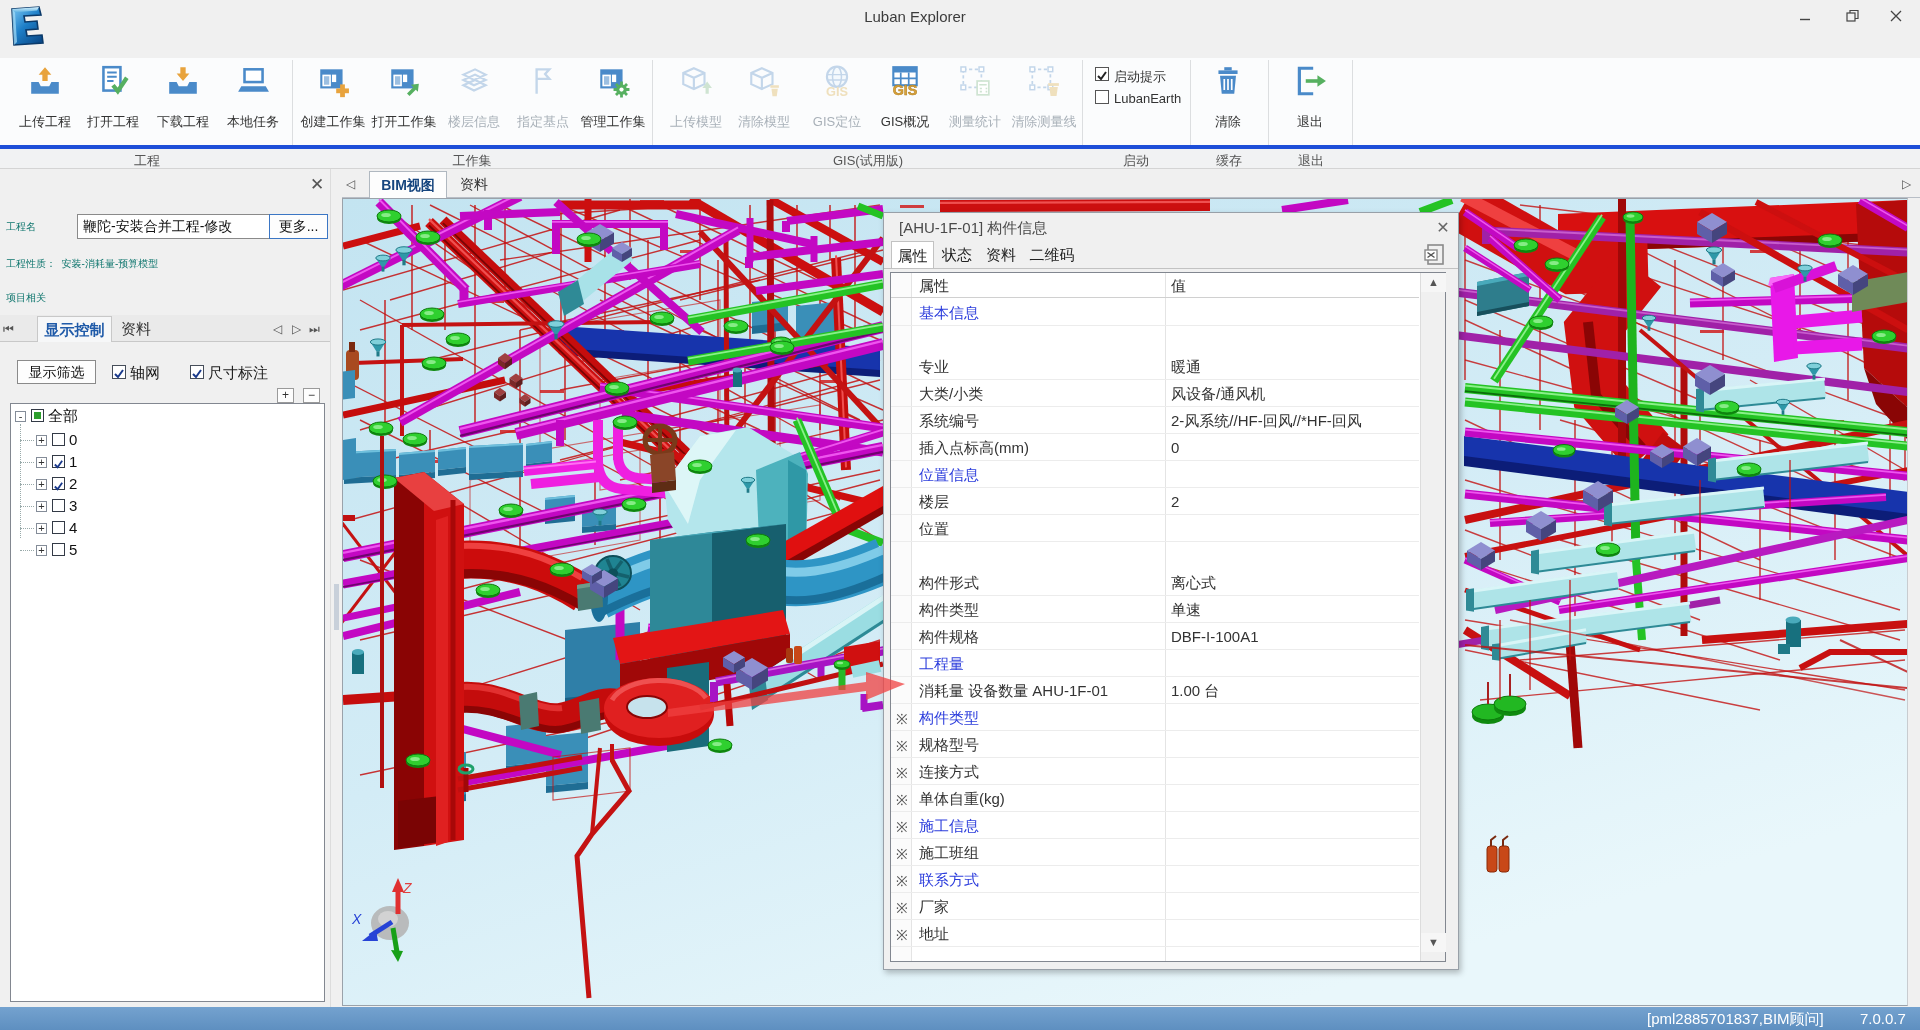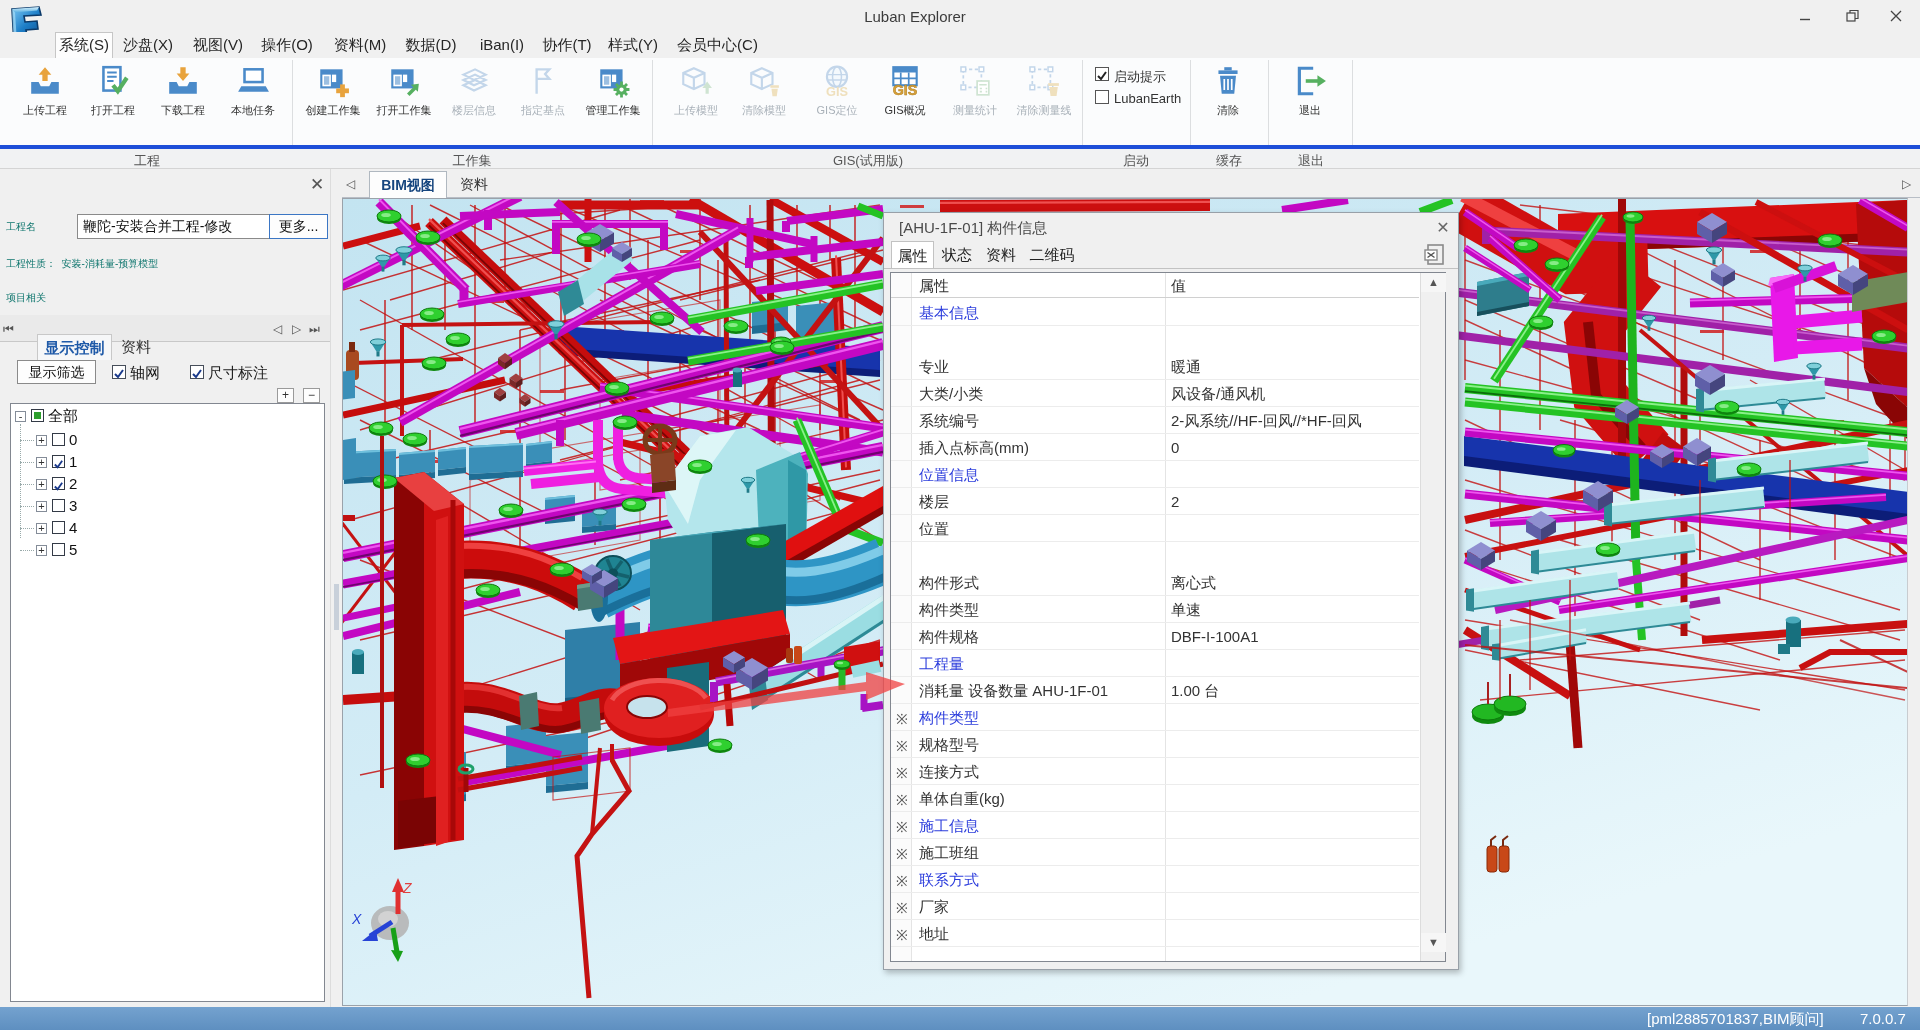--- a/index.html
+++ b/index.html
@@ -9,32 +9,32 @@
 .winbtn{position:absolute;top:0;width:14px;height:14px;color:#444}
 #menurow{position:absolute;left:0;top:32px;width:1920px;height:26px;background:#f0f0f0}
 .mtab{position:absolute;top:0;height:26px;line-height:26px;font-size:15px;color:#262626;text-align:center}
 .mtab.active{background:#fdfdfd;border:1px solid #c6c6c6;border-bottom:none;line-height:24px}
 #ribbon{position:absolute;left:0;top:58px;width:1920px;height:111px;background:#fbfcfd;border-bottom:1px solid #d4d4d4}
 #glabels{position:absolute;left:0;top:87px;width:1920px;height:23px;background:#f1f2f3;border-top:4px solid #1d4ed8}
 .glab{position:absolute;top:3px;font-size:13px;color:#555;transform:translateX(-50%)}
 .gsep{position:absolute;top:2px;width:1px;height:106px;background:#dcdee0}
 .rbtn{position:absolute;top:6px;width:70px;text-align:center}
 .rbtn svg{display:inline-block}
-.rbtn .lab{margin-top:1px;font-size:11px;color:#333;white-space:nowrap}
+.rbtn .lab{margin-top:11px;font-size:13px;color:#333;white-space:nowrap}
 .rbtn.dis .lab{color:#a8b0b8}
 .cbrow{position:absolute;font-size:13px;color:#333}
 .cbx{position:absolute;width:14px;height:14px;background:#fff;border:1px solid #555}
 #leftpanel{position:absolute;left:0;top:169px;width:330px;height:838px;background:#f0f0f0}
 #lp-close{position:absolute;left:308px;top:7px;width:18px;height:18px;color:#555;font-size:17px;line-height:18px;text-align:center}
 .lp-lab{position:absolute;font-size:10px;color:#0f766e}
 #combo{position:absolute;left:77px;top:45px;width:219px;height:25px;background:#fff;border:1px solid #8a8a8a;font-size:14px;line-height:23px;padding-left:5px;color:#111;white-space:nowrap;overflow:hidden}
 #combo .arr{position:absolute;right:2px;top:9px;width:0;height:0;border:4px solid transparent;border-top:5px solid #555}
 #morebtn{position:absolute;left:269px;top:45px;width:59px;height:25px;background:#fdfdfd;border:1px solid #3b76c4;font-size:14px;text-align:center;line-height:23px;color:#111}
 #lptabs{position:absolute;left:0;top:146px;width:330px;height:27px;background:#eaeaea;border-bottom:1px solid #c8c8c8}
-.lptab{position:absolute;top:19px;height:26px;line-height:26px;font-size:15px;text-align:center}
+.lptab{position:absolute;top:1px;height:26px;line-height:26px;font-size:15px;text-align:center}
 .lptab.active{background:#f6f7f8;border:1px solid #c8c8c8;border-bottom:none;color:#1f5aa8;font-weight:bold}
 .lparr{position:absolute;font-size:12px;color:#555;top:7px}
 #filterbtn{position:absolute;left:17px;top:191px;width:79px;height:24px;background:#fdfdfd;border:1px solid #8a8a8a;text-align:center;line-height:22px;font-size:14px;color:#111}
 .lpcb{position:absolute;width:14px;height:14px;background:#fff;border:1px solid #464e5a}
 .lpcblab{position:absolute;font-size:15px;color:#1a1a1a}
 .pmbtn{position:absolute;width:17px;height:15px;background:#fdfdfd;border:1px solid #9a9a9a;text-align:center;line-height:13px;font-size:12px;color:#333}
 #treebox{position:absolute;left:10px;top:234px;width:315px;height:599px;background:#fff;border:1px solid #828790}
 .trow{position:absolute;height:22px;font-size:15px;color:#111}
 .texp{position:absolute;width:11px;height:11px;background:#fff;border:1px solid #848c98;font-size:11px;line-height:9px;text-align:center;color:#333}
 .tcb{position:absolute;width:13px;height:13px;background:#fff;border:1px solid #333a46}
@@ -85,32 +85,20 @@
           </linearGradient>
   <linearGradient id="lg2" x1="0" y1="0" x2="0" y2="1">
             <stop offset="0" stop-color="#d8f2fe"></stop>
             <stop offset="1" stop-color="#56aee0"></stop>
           </linearGradient>
         </defs>
   <path d="M4 4 L31 2 L33 10 L16 11 L17 17 L29 16 L30 24 L18 25 L19 31 L34 30 L35 38 L6 40 Z" fill="url(#lg1)" stroke="#0b3a6a" stroke-width="1.6"></path>
   <path d="M4 4 L31 2 L29 5.5 L7 7.5 Z" fill="url(#lg2)"></path>
   <path d="M4 4 L6 40 L9 37 L7 7.5 Z" fill="#a5ddf8" opacity=".7"></path>
  </svg>
-</div>
-<div id="menurow">
- <div class="mtab active" style="left:55px;width:58px">系统(S)</div>
- <div class="mtab" style="left:119px;width:58px">沙盘(X)</div>
- <div class="mtab" style="left:189px;width:58px">视图(V)</div>
- <div class="mtab" style="left:258px;width:58px">操作(O)</div>
- <div class="mtab" style="left:330px;width:60px">资料(M)</div>
- <div class="mtab" style="left:401px;width:60px">数据(D)</div>
- <div class="mtab" style="left:477px;width:50px">iBan(I)</div>
- <div class="mtab" style="left:538px;width:58px">协作(T)</div>
- <div class="mtab" style="left:604px;width:58px">样式(Y)</div>
- <div class="mtab" style="left:673px;width:89px">会员中心(C)</div>
 </div>
 <div id="ribbon">
 <div class="rbtn" style="left:6px;width:78px"><svg width="34" height="34" viewBox="0 0 32 32">
           <path d="M3 17 h7 l2 4 h8 l2 -4 h7 v11 H3 Z" fill="#4a8ac9"></path>
           <path d="M16 3 l6 7 h-3.5 v6 h-5 v-6 H10 Z" fill="#e8a33d"></path>
         </svg><div class="lab">上传工程</div></div>
       <div class="rbtn" style="left:74px;width:78px"><svg width="34" height="34" viewBox="0 0 32 32">
           <rect x="7" y="3" width="16" height="22" fill="#fff" stroke="#4a8ac9" stroke-width="2.4"></rect>
           <path d="M10.5 8 h9 M10.5 12 h9 M10.5 16 h6" stroke="#4a8ac9" stroke-width="1.8"></path>
           <path d="M16 20 l4.5 5.5 L29 13" fill="none" stroke="#56b060" stroke-width="4"></path>

